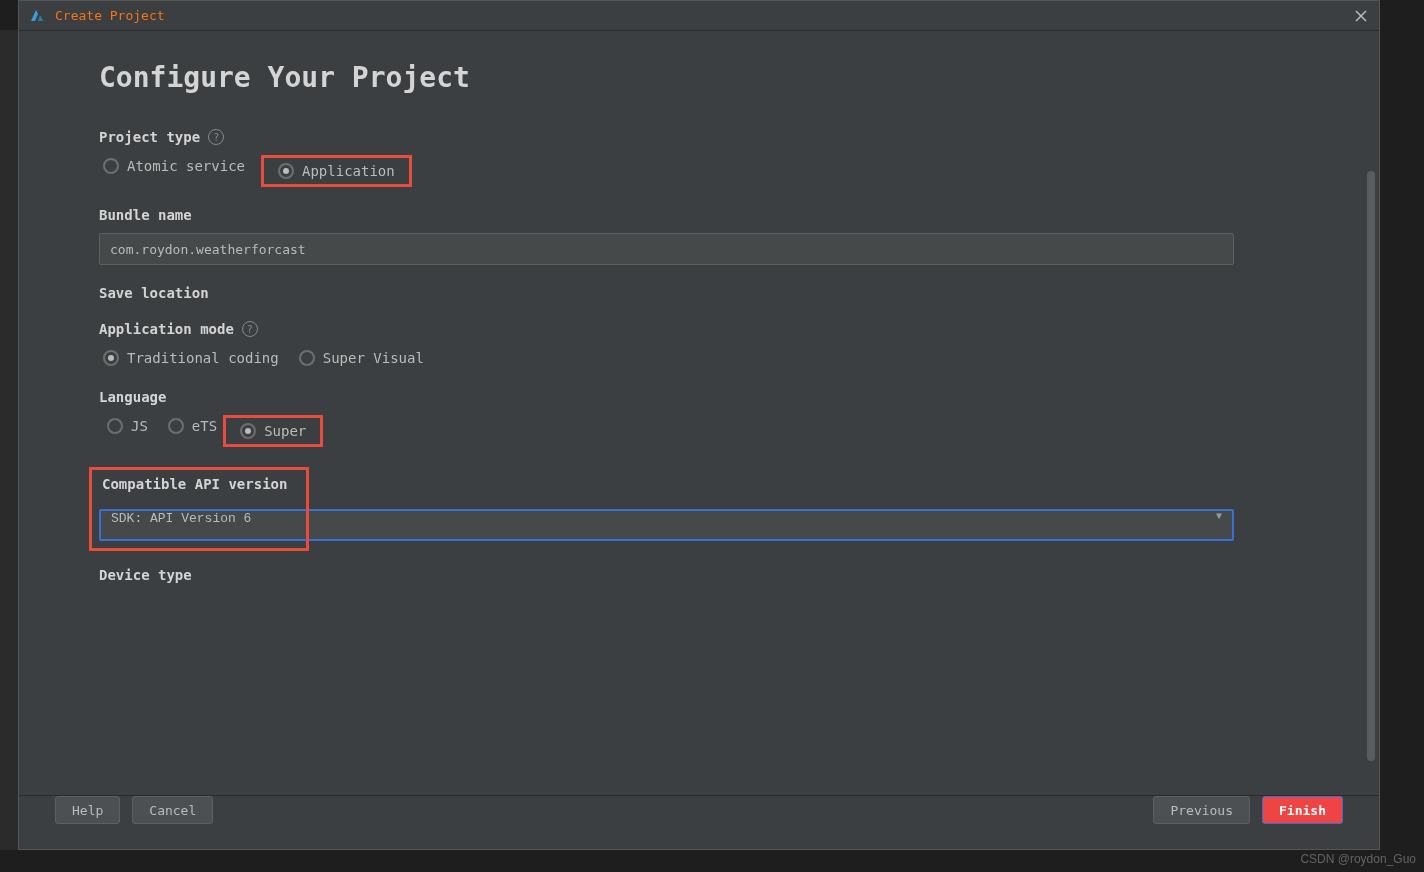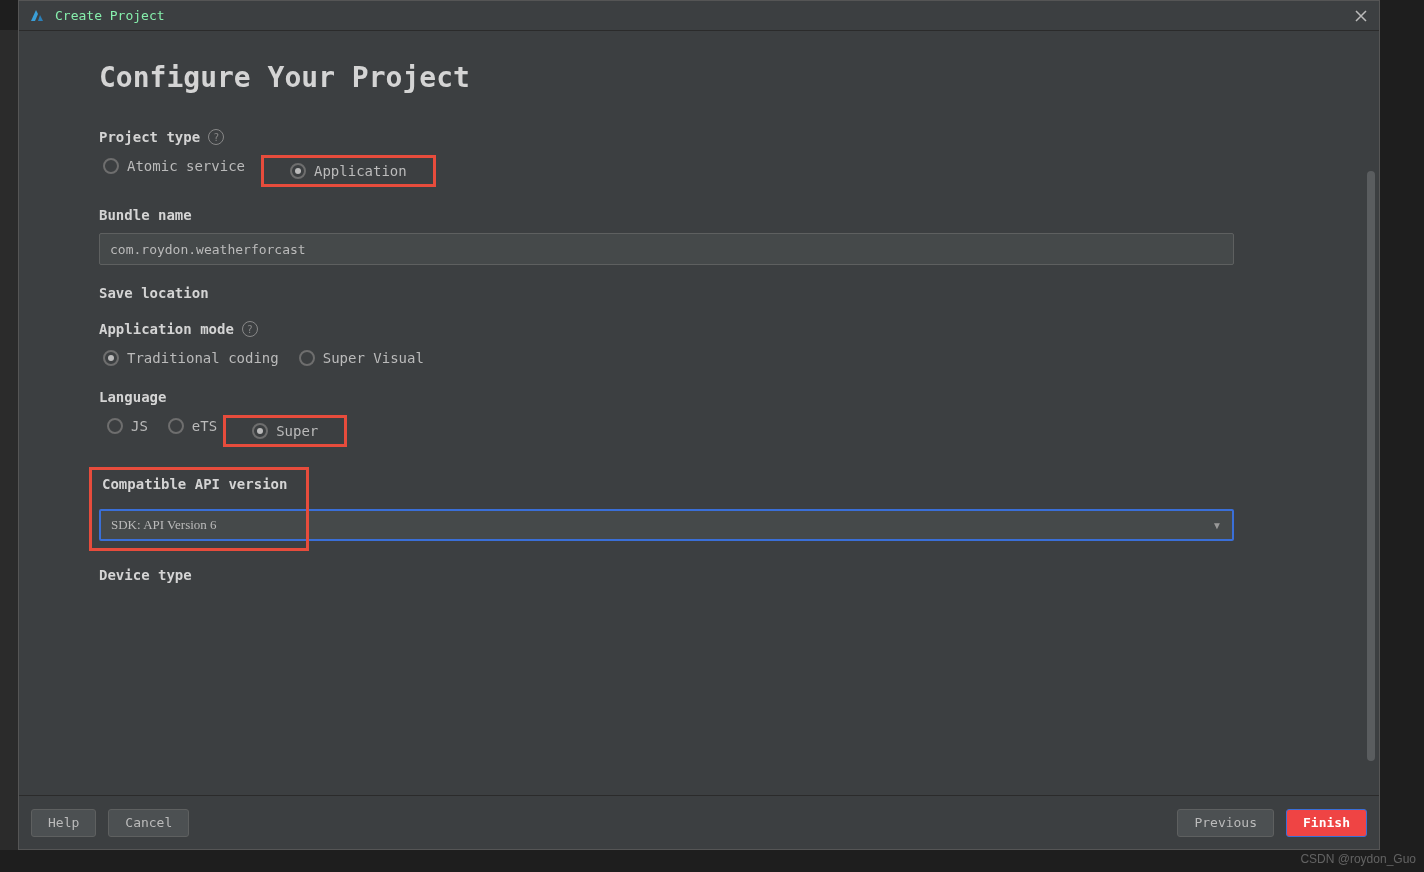--- a/index.html
+++ b/index.html
@@ -38,21 +38,21 @@
       display: flex;
       align-items: center;
       padding: 0 10px;
       gap: 10px;
     }
     .logo-icon {
       width: 16px; height: 16px;
       display: flex; align-items: center; justify-content: center;
     }
     .titlebar-title {
-      color: #86efac;
+      color: #f97316;
       font-size: 13px;
     }
     .titlebar-close {
       margin-left: auto;
       width: 16px; height: 16px;
       display: flex; align-items: center; justify-content: center;
       color: #bbbbbb;
       cursor: pointer;
       font-size: 16px;
     }
@@ -147,56 +147,55 @@
       width: 6px; height: 6px;
       background: #bbbbbb;
       border-radius: 50%;
     }
     .radio-label {
       color: #bbbbbb;
       font-size: 14px;
     }
     .highlight-box {
       border: 3px solid #e74c3c;
-      padding: 2px 22px;
+      padding: 2px 10px;
       display: inline-flex;
       align-items: center;
     }
     .highlight-box-thick {
       border: 3px solid #e74c3c;
       padding: 6px 4px;
     }
     .select-wrapper {
       width: 1135px;
     }
     .select-box {
       width: 100%;
       height: 32px;
       background: #45494a;
       border: 2px solid #3a6fd8;
       color: #bbbbbb;
       padding: 0 10px;
-      font-family: Liberation Serif, serif;
+      font-family: Liberation Mono, monospace;
       font-size: 13px;
       display: flex;
-      align-items: center;
+      align-items: flex-start;
       justify-content: space-between;
       cursor: pointer;
       border-radius: 2px;
     }
     .dropdown-arrow {
       color: #999;
       font-size: 10px;
     }
     .footer {
       height: 54px;
       border-top: 1px solid #2b2b2b;
       display: flex;
-      align-items: center;
-      padding: 0 12px;
+      padding: 0 36px;
       gap: 12px;
     }
     .btn {
       height: 28px;
       padding: 0 16px;
       background: #4c5052;
       border: 1px solid #5e6060;
       color: #bbbbbb;
       font-family: inherit;
       font-size: 13px;

